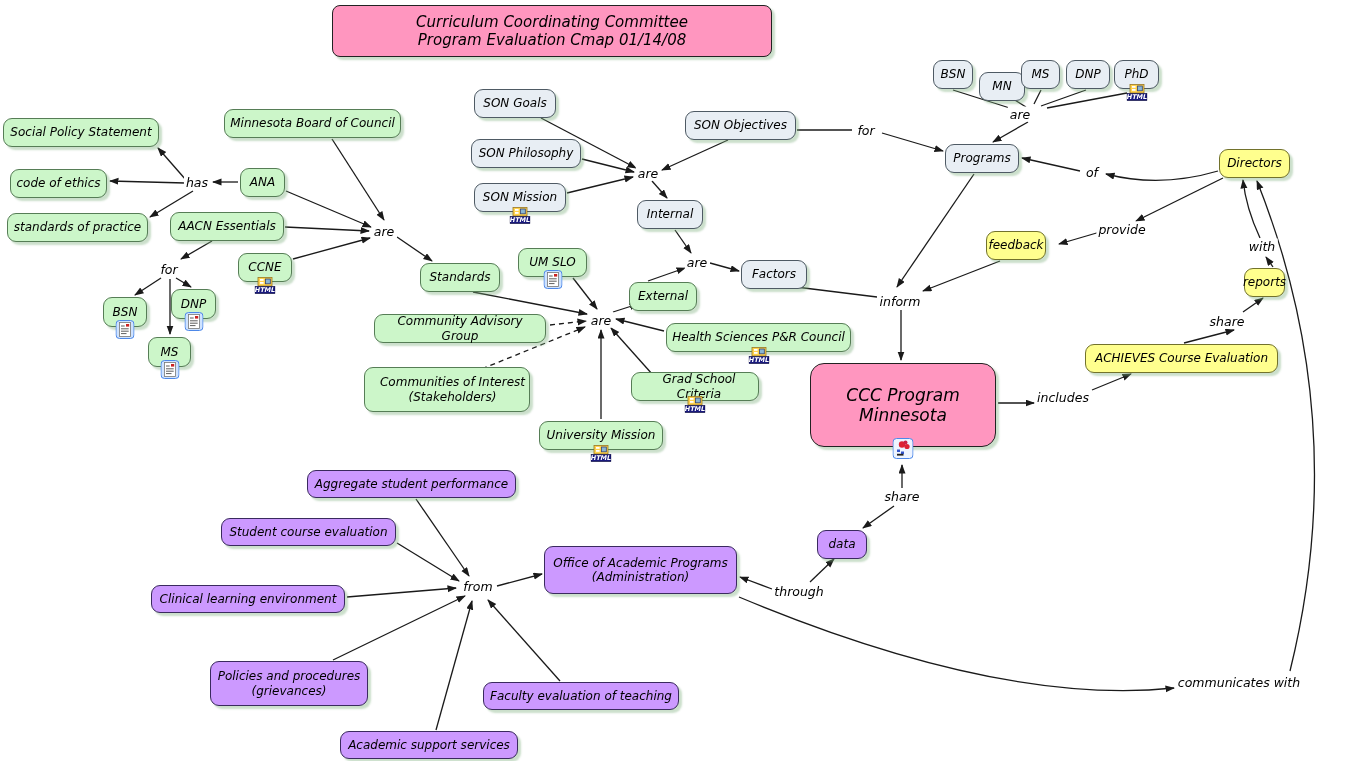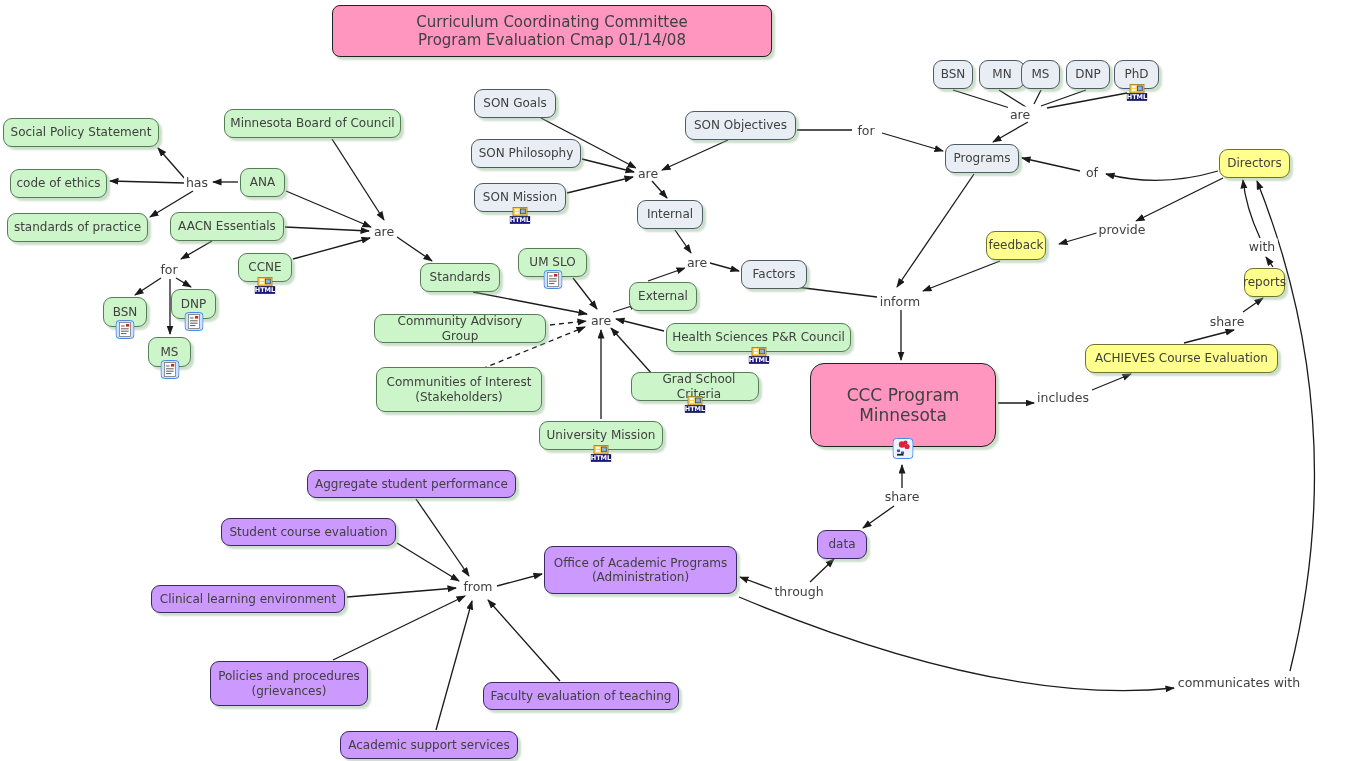--- a/index.html
+++ b/index.html
@@ -1,17 +1,17 @@
 <!DOCTYPE html>
 <html><head>
 <meta charset="utf-8">
 <style>
   html,body{margin:0;padding:0;background:#fff;}
   #canvas{position:relative;width:1351px;height:761px;background:#ffffff;overflow:hidden;
-          font-family:"DejaVu Sans","Liberation Sans",sans-serif;color:#404040;}
+          font-family:"DejaVu Sans","Liberation Sans",sans-serif;color:#000000;font-style:italic;}
   #edges{position:absolute;left:0;top:0;z-index:1;}
   .node{position:absolute;z-index:2;display:flex;align-items:center;justify-content:center;
         text-align:center;border:1px solid #555;border-radius:9px;box-sizing:border-box;
         font-size:12px;line-height:1.2;white-space:pre-line;padding:1px 4px;
         box-shadow:3px 3px 2px rgba(125,175,125,0.40);}
   .green{background:#ccf6c9;border-color:#567d56;}
   .gray{background:#e8eef4;border-color:#4e5a64;}
   .yellow{background:#ffff8e;border-color:#72722c;}
   .purple{background:#cc99ff;border-color:#3a2a5e;}
   .pink{background:#ff96bf;border-color:#222222;}
@@ -143,21 +143,21 @@
     <div class="node green" style="left: 518px; top: 248px; width: 69px; height: 29px;"><span>UM SLO</span><span class="nodeicon"><svg width="19" height="19" viewBox="0 0 19 19">
       <rect x="0.5" y="0.5" width="18" height="18" rx="3.5" fill="#cfe3ff" stroke="#4d88e8"></rect>
       <rect x="4" y="2.5" width="11" height="14" fill="#ffffff" stroke="#777777" stroke-width="0.8"></rect>
       <rect x="10.5" y="4" width="3.2" height="2.6" fill="#cc2222"></rect>
       <line x1="5.5" y1="6" x2="9.2" y2="6" stroke="#333" stroke-width="0.8"></line>
       <line x1="5.5" y1="8.8" x2="13.2" y2="8.8" stroke="#333" stroke-width="0.8"></line>
       <line x1="5.5" y1="11.2" x2="13.2" y2="11.2" stroke="#333" stroke-width="0.8"></line>
       <line x1="5.5" y1="13.6" x2="11" y2="13.6" stroke="#333" stroke-width="0.8"></line>
         </svg></span></div>
     <div class="node green" style="left: 374px; top: 314px; width: 172px; height: 29px;"><span>Community Advisory Group</span></div>
-    <div class="node green" style="left: 376px; top: 367px; width: 166px; height: 45px;"><span>Communities of Interest
+    <div class="node green" style="left: 364px; top: 367px; width: 166px; height: 45px; justify-content: flex-end;"><span>Communities of Interest
 (Stakeholders)</span></div>
     <div class="node green" style="left: 629px; top: 282px; width: 68px; height: 29px;"><span>External</span></div>
     <div class="node green" style="left: 666px; top: 323px; width: 185px; height: 29px;"><span>Health Sciences P&amp;R Council</span><span class="nodeicon"><svg width="21" height="17" viewBox="0 0 21 17">
       <rect x="3.5" y="0.5" width="14" height="8.5" fill="#ffd24d" stroke="#997722" stroke-width="0.8"></rect>
       <rect x="5.5" y="2" width="3.6" height="1.8" fill="#ffffff"></rect>
       <rect x="5.5" y="5" width="3.6" height="1.8" fill="#ffffff"></rect>
       <rect x="11" y="2" width="4.8" height="4.8" fill="#8ab6d2" stroke="#334477" stroke-width="0.8"></rect>
       <rect x="0.5" y="9.5" width="20" height="7" fill="#1a1a7e" stroke="#000033" stroke-width="0.6"></rect>
       <text x="10.5" y="15.2" font-size="6.5" font-weight="bold" fill="#ffffff" text-anchor="middle" font-family="DejaVu Sans, sans-serif">HTML</text>
         </svg></span></div>
@@ -185,21 +185,21 @@
       <rect x="5.5" y="5" width="3.6" height="1.8" fill="#ffffff"></rect>
       <rect x="11" y="2" width="4.8" height="4.8" fill="#8ab6d2" stroke="#334477" stroke-width="0.8"></rect>
       <rect x="0.5" y="9.5" width="20" height="7" fill="#1a1a7e" stroke="#000033" stroke-width="0.6"></rect>
       <text x="10.5" y="15.2" font-size="6.5" font-weight="bold" fill="#ffffff" text-anchor="middle" font-family="DejaVu Sans, sans-serif">HTML</text>
         </svg></span></div>
     <div class="node gray" style="left: 685px; top: 111px; width: 111px; height: 29px;"><span>SON Objectives</span></div>
     <div class="node gray" style="left: 637px; top: 200px; width: 66px; height: 29px;"><span>Internal</span></div>
     <div class="node gray" style="left: 741px; top: 260px; width: 66px; height: 29px;"><span>Factors</span></div>
     <div class="node gray" style="left: 945px; top: 144px; width: 74px; height: 29px;"><span>Programs</span></div>
     <div class="node gray" style="left: 933px; top: 60px; width: 40px; height: 29px;"><span>BSN</span></div>
-    <div class="node gray" style="left: 979px; top: 60px; width: 46px; height: 29px;"><span>MN</span></div>
+    <div class="node gray" style="left: 979px; top: 72px; width: 46px; height: 29px;"><span>MN</span></div>
     <div class="node gray" style="left: 1021px; top: 60px; width: 39px; height: 29px;"><span>MS</span></div>
     <div class="node gray" style="left: 1066px; top: 60px; width: 44px; height: 29px;"><span>DNP</span></div>
     <div class="node gray" style="left: 1114px; top: 60px; width: 45px; height: 29px;"><span>PhD</span><span class="nodeicon"><svg width="21" height="17" viewBox="0 0 21 17">
       <rect x="3.5" y="0.5" width="14" height="8.5" fill="#ffd24d" stroke="#997722" stroke-width="0.8"></rect>
       <rect x="5.5" y="2" width="3.6" height="1.8" fill="#ffffff"></rect>
       <rect x="5.5" y="5" width="3.6" height="1.8" fill="#ffffff"></rect>
       <rect x="11" y="2" width="4.8" height="4.8" fill="#8ab6d2" stroke="#334477" stroke-width="0.8"></rect>
       <rect x="0.5" y="9.5" width="20" height="7" fill="#1a1a7e" stroke="#000033" stroke-width="0.6"></rect>
       <text x="10.5" y="15.2" font-size="6.5" font-weight="bold" fill="#ffffff" text-anchor="middle" font-family="DejaVu Sans, sans-serif">HTML</text>
         </svg></span></div>

